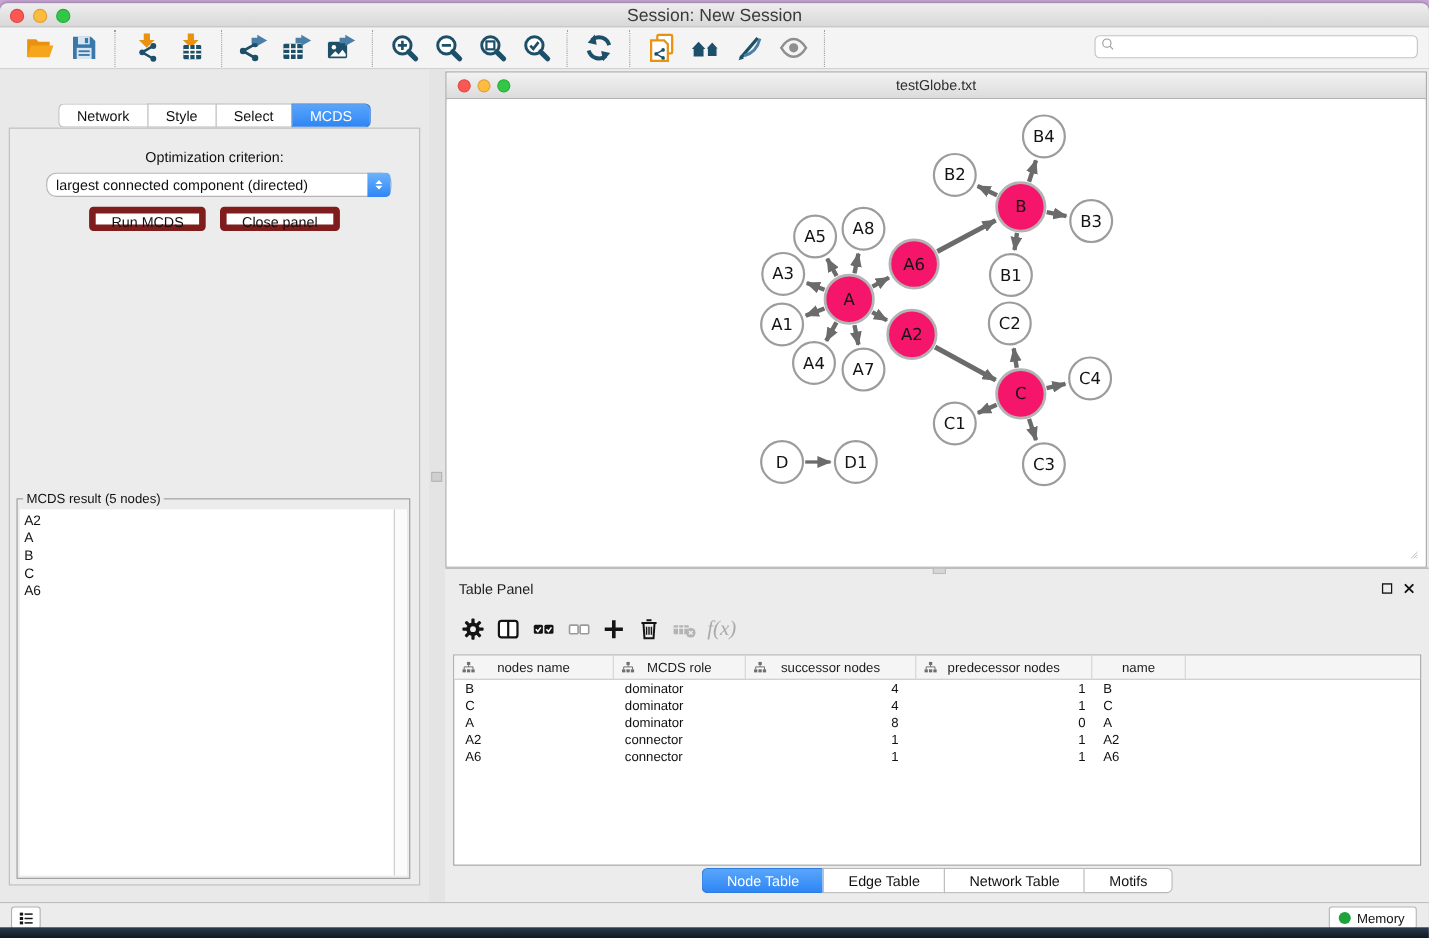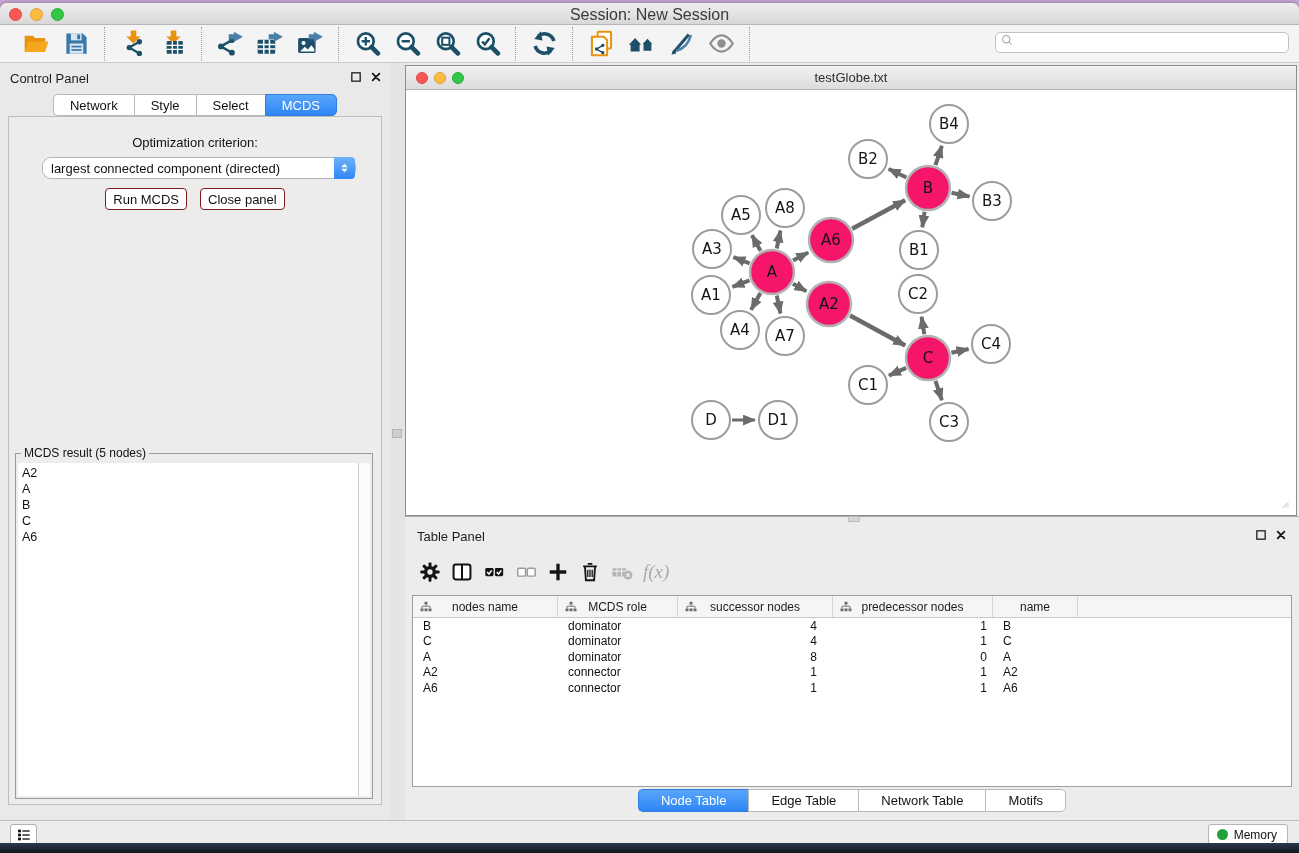--- a/index.html
+++ b/index.html
@@ -72,21 +72,21 @@
     font-size:13px; color:#111; }
   .crit-select { position:absolute; top:40px; left:33px; width:314px; height:22px;
     background:#fff; border:1px solid #b5b5b5; border-radius:9px; }
   .crit-select .val { position:absolute; left:8px; top:3px; font-size:13px; color:#111;
     white-space:nowrap; }
   .crit-select .stepper { position:absolute; right:0; top:-1px; bottom:-1px; width:21px;
     background:linear-gradient(#6db3fb,#2f86f6); border-radius:0 4px 4px 0;
     display:flex; align-items:center; justify-content:center; }
   .btn-row { position:absolute; top:71px; left:0; right:0; display:flex;
     justify-content:center; gap:13px; }
-  .mac-btn { height:22px; padding:0 7px; background:#fff; border:1px solid #7f1d1d;
+  .mac-btn { height:22px; padding:0 14px; background:#fff; border:6px solid #7f1d1d;
     border-radius:4px; font-size:13px; color:#111;
     font-family:"Liberation Sans","DejaVu Sans",sans-serif; }
   .result-box { position:absolute; left:6px; right:8px; top:336px; bottom:5px;
     border:1px solid #9a9a9a; }
   .result-label { position:absolute; top:-8px; left:5px; background:#ececec;
     padding:0 3px; font-size:12px; color:#111; }
   .result-list { position:absolute; top:9px; left:2px; right:14px; bottom:2px;
     background:#fff; font-size:12.5px; color:#111; padding:2px 0 0 4px; line-height:16px; }
   .result-scroll { position:absolute; top:9px; right:2px; width:12px; bottom:2px;
     background:#fbfbfb; border-left:1px solid #ccc; }
@@ -309,35 +309,20 @@
             <circle cx="10" cy="10" r="6" fill="none" stroke="#9a9a9a" stroke-width="1.6"></circle>
             <path d="M14.4 14.4l4.6 4.6" stroke="#9a9a9a" stroke-width="1.6"></path>
           </svg></span>
       <input placeholder="" style="">
     </div>
   </div>
 
   <div class="main">
 
     <div class="control-panel">
-      <div class="panel-head">
-        <span class="panel-title">Control Panel</span>
-        <span class="panel-icons">
-          <button class="pbtn" id="cp-float">
-              <svg viewBox="0 0 24 24" width="10" height="10" xmlns="http://www.w3.org/2000/svg">
-                <rect x="2" y="2" width="20" height="20" fill="none" stroke="#141414" stroke-width="3"></rect>
-              </svg>
-            </button>
-          <button class="pbtn" id="cp-close">
-              <svg viewBox="0 0 24 24" width="10" height="10" xmlns="http://www.w3.org/2000/svg">
-                <path d="M4 4 20 20M20 4 4 20" stroke="#141414" stroke-width="4.2" stroke-linecap="round"></path>
-              </svg>
-            </button>
-        </span>
-      </div>
       <div class="cp-tabs" id="cp-tabs">
           <button class="seg-btn">Network</button>
           <button class="seg-btn">Style</button>
           <button class="seg-btn">Select</button>
           <button class="seg-btn active">MCDS</button>
         </div>
       <div class="cp-content">
         <div class="crit-label">Optimization criterion:</div>
         <div class="crit-select">
           <span class="val">largest connected component (directed)</span>

